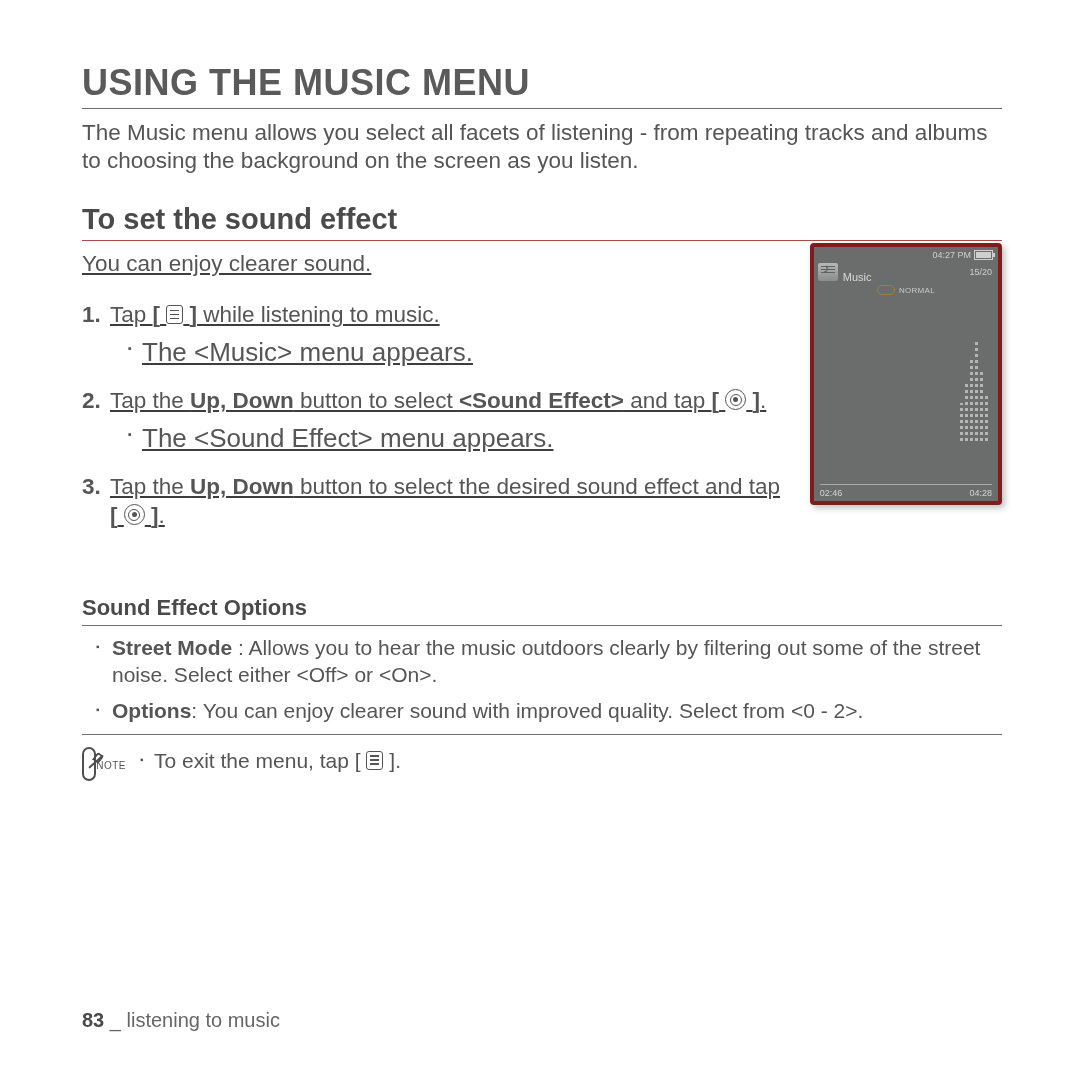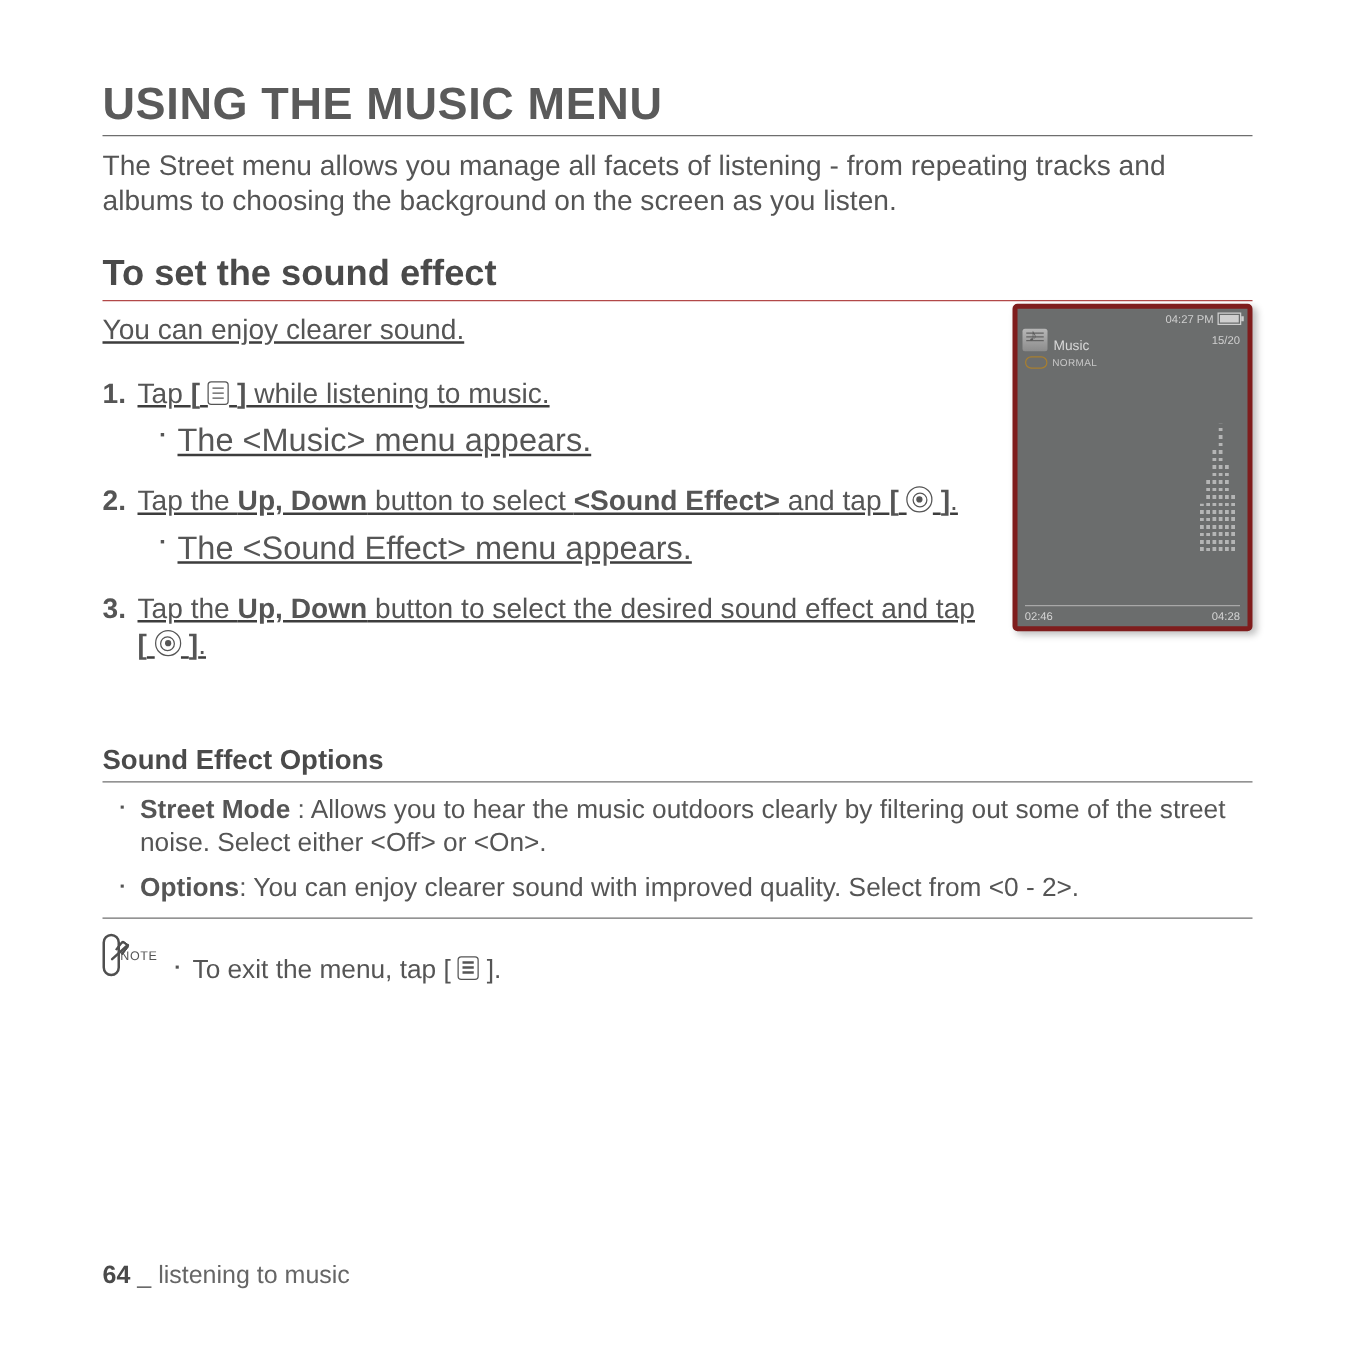--- a/index.html
+++ b/index.html
@@ -184,20 +184,21 @@
     box-shadow: 0 3px 0 #636363, 0 6px 0 #636363;
   }
   .device .note-icon::after {
     content:"♪"; position:absolute; left:5px; top:-3px; color:#5a5a5a; font-size:14px;
   }
   .device .title-text { font-size: 11px; color: #d8d8d8; margin-top: 10px; }
   .device .count { margin-left:auto; font-size: 9px; color:#cfcfcf; }
   .device .mode-row {
     display:flex; align-items:center; gap:4px;
     padding: 1px 6px 4px 6px;
+    justify-content: center;
   }
   .device .rpt {
     width: 16px; height: 8px; border:1px solid #a87f2f; border-radius:5px;
   }
   .device .mode-text { font-size: 8px; color:#c8c8c8; letter-spacing:0.3px; }
 
   .device .menu-panel {
     position: absolute;
     left: 6px; right: 42px;
     top: 82px;
@@ -332,21 +333,21 @@
     letter-spacing: 0.5px;
     color: #555;
     margin-top: 3px;
   }
   .note-text {
     font-size: 21px;
     color: #555;
     position: relative;
     padding-left: 14px;
     line-height: 1.3;
-    margin-top: 15px;
+    margin-top: 0;
   }
   .note-text::before {
     content: "▪";
     position: absolute;
     left: 0;
     top: 0;
     font-size: 10px;
     line-height: 26px;
   }
 
@@ -359,21 +360,21 @@
   }
   .footer .pg { font-weight: 700; color: #4a4a4a; }
 </style>
 </head>
 <body>
 
 <div class="page">
 
   <h1 class="main-title">USING THE MUSIC MENU</h1>
   <hr class="rule">
-  <p class="intro">The Street menu allows you manage all facets of listening - from repeating tracks and albums to choosing the background on the screen as you listen.</p>
+  <p class="intro">The Music menu allows you select all facets of listening - from repeating tracks and albums to choosing the background on the screen as you listen.</p>
 
   <h2 class="section-title">To set the sound effect</h2>
   <hr class="rule-red">
 
   <div class="body-row">
     <div class="body-col">
       <p class="lead">You can enjoy clearer sound.</p>
 
       <ol class="steps">
         <li>
@@ -465,16 +466,16 @@
     <div class="note-text">
       <span>To exit the menu, tap </span>[
       <span class="icon-btn">
           <span class="icon-menu"></span>
         </span>
       ]<span>.</span>
     </div>
   </div>
 
   <div class="footer">
-    <span class="pg">64</span><span> _ </span><span>listening to music</span>
+    <span class="pg">83</span><span> _ </span><span>listening to music</span>
   </div>
 
 </div>
 
 </body></html>

